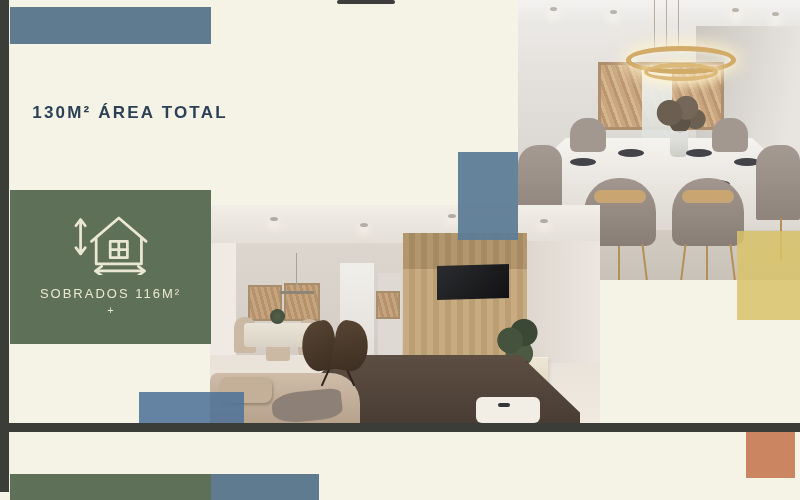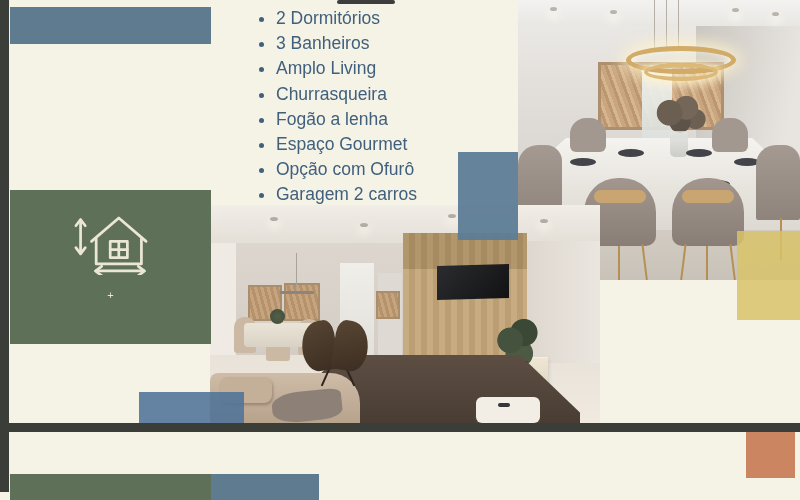--- a/index.html
+++ b/index.html
@@ -199,42 +199,34 @@
   <div class="abs top-blue"></div>
   <div class="abs fragment"></div>
   <div class="abs mid-blue"></div>
   <div class="abs yellow-rect"></div>
   <div class="abs bl-blue"></div>
   <div class="abs dark-bar"></div>
   <div class="abs orange-rect"></div>
   <div class="abs strip-green"></div>
   <div class="abs strip-blue"></div>
 
-
-  <ul class="abs features">
-    <li>2 Dormitórios</li>
-    <li>3 Banheiros</li>
-    <li>Amplo Living</li>
-    <li>Churrasqueira</li>
-    <li>Fogão a lenha</li>
-    <li>Espaço Gourmet</li>
-    <li>Opção com Ofurô</li>
-    <li>Garagem 2 carros</li>
-  </ul>
+  <div class="abs headline">130M² ÁREA TOTAL</div>
+
 
   <div class="abs badge">
     <svg width="78" height="72" viewBox="0 0 100 92" fill="none" stroke="#ebe7d5" stroke-width="3.5" stroke-linecap="round" stroke-linejoin="round">
       <line x1="11" y1="22" x2="11" y2="64"></line>
       <polyline points="5,29 11,21 17,29"></polyline>
       <polyline points="5,57 11,65 17,57"></polyline>
       <polyline points="31,46 31,78 89,78 89,46"></polyline>
       <polyline points="25,49 60,19 95,49"></polyline>
       <rect x="49" y="49" width="22" height="21"></rect>
       <line x1="60" y1="49" x2="60" y2="70"></line>
       <line x1="49" y1="59.5" x2="71" y2="59.5"></line>
       <line x1="31" y1="87" x2="92" y2="87"></line>
       <polyline points="38,81 30,87 38,93"></polyline>
       <polyline points="85,81 93,87 85,93"></polyline>
     </svg>
+    <div class="line">SOBRADOS 116M²</div>
     <div class="plus">+</div>
   </div>
 
 </div>
 
 </body></html>

